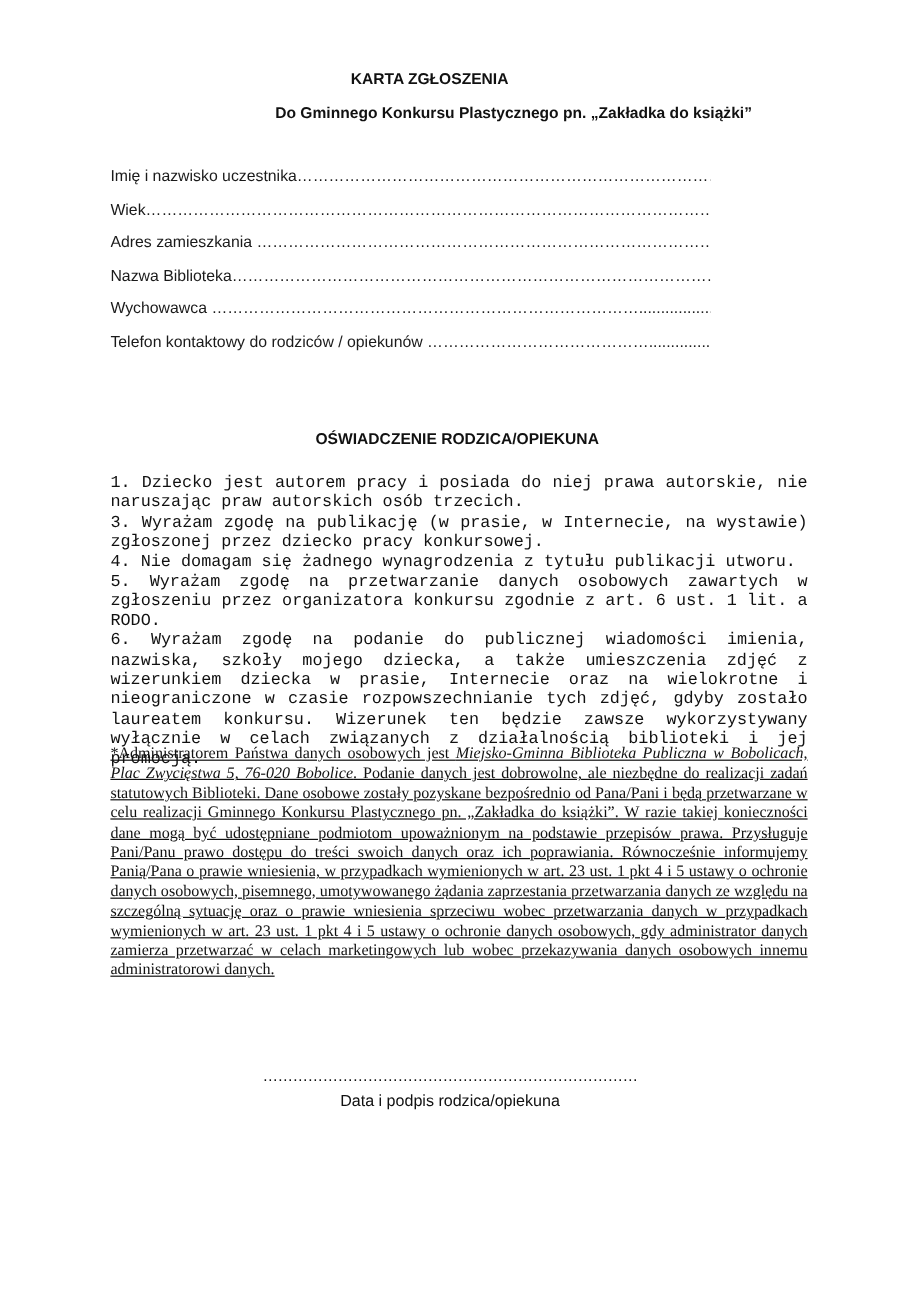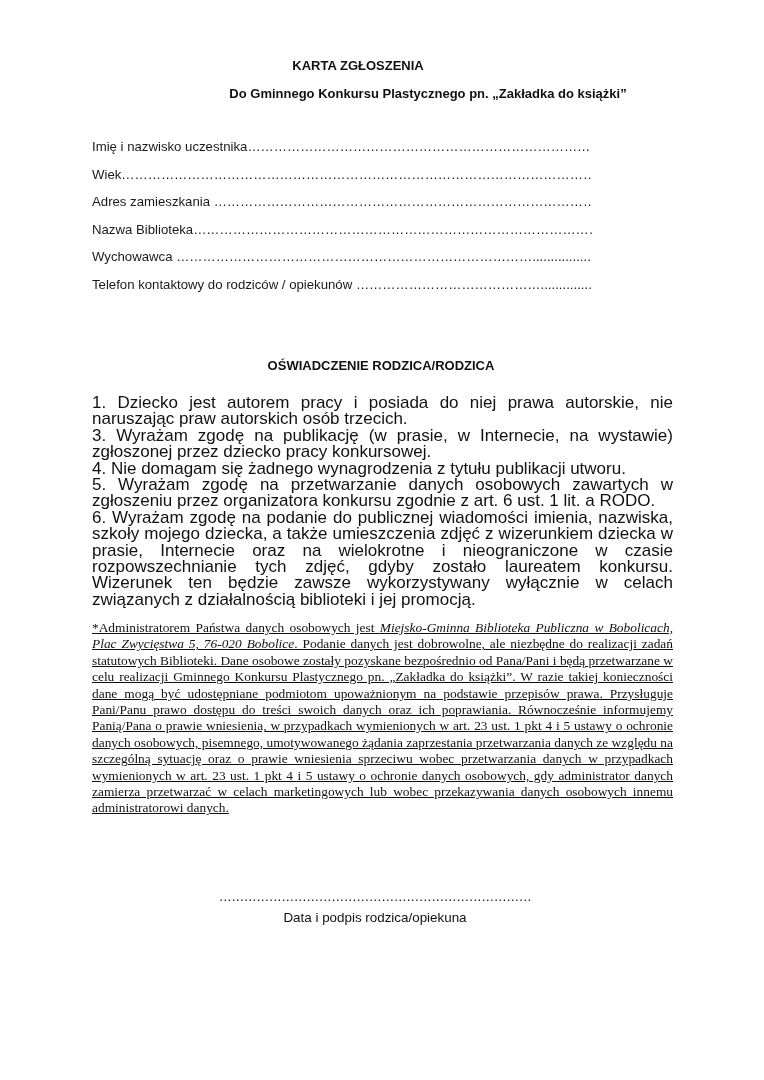--- a/index.html
+++ b/index.html
@@ -23,21 +23,21 @@
     }
     .field .label { }
     .field .dots { letter-spacing: 0px; }
     .section-title {
       position: absolute; top: 358px; left: 0; width: 764px; text-align: center;
       font-weight: bold; font-size: 13px;
     }
     .section-title span { position: relative; left: -1px; }
     .statements {
       position: absolute; left: 92px; top: 395px; width: 581px;
-      font-family: Liberation Sans, sans-serif; font-size: 17px; line-height: 16.4px;
+      font-family: Liberation Mono, monospace; font-size: 14px; line-height: 16.4px;
       text-align: justify;
     }
     .statements p { margin: 0; }
     .gdpr {
       position: absolute; left: 92px; top: 620px; width: 581px;
       font-family: "Liberation Serif", serif; font-size: 13.4px; line-height: 16.4px;
       text-align: justify; margin: 0; text-decoration: underline;
     }
     .gdpr i { font-style: italic; }
     .signature {
@@ -61,21 +61,21 @@
 
   <div class="fields">
     <div class="field"><span class="label">Imię i nazwisko uczestnika</span><span class="dots">……………………………………………………………………………………</span></div>
     <div class="field"><span class="label">Wiek</span><span class="dots">……………………………………………………………………………………………………………</span></div>
     <div class="field"><span class="label">Adres zamieszkania </span><span class="dots">………………………………………………………………………………………</span></div>
     <div class="field"><span class="label">Nazwa Biblioteka</span><span class="dots">………………………………………………………………………………………..</span></div>
     <div class="field"><span class="label">Wychowawca </span><span class="dots">………………………………………………………………………............................</span></div>
     <div class="field"><span class="label">Telefon kontaktowy do rodziców / opiekunów </span><span class="dots">……………………………………..............</span></div>
   </div>
 
-  <div class="section-title"><span>OŚWIADCZENIE RODZICA/RODZICA</span></div>
+  <div class="section-title"><span>OŚWIADCZENIE RODZICA/OPIEKUNA</span></div>
 
   <div class="statements">
     <p>1. Dziecko jest autorem pracy i posiada do niej prawa autorskie, nie naruszając praw autorskich osób trzecich.</p>
     <p>3. Wyrażam zgodę na publikację (w prasie, w Internecie, na wystawie) zgłoszonej przez dziecko pracy konkursowej.</p>
     <p>4. Nie domagam się żadnego wynagrodzenia z tytułu publikacji utworu.</p>
     <p>5. Wyrażam zgodę na przetwarzanie danych osobowych zawartych w zgłoszeniu przez organizatora konkursu zgodnie z art. 6 ust. 1 lit. a RODO.</p>
     <p>6. Wyrażam zgodę na podanie do publicznej wiadomości imienia, nazwiska, szkoły mojego dziecka, a także umieszczenia zdjęć z wizerunkiem dziecka w prasie, Internecie oraz na wielokrotne i nieograniczone w czasie rozpowszechnianie tych zdjęć, gdyby zostało laureatem konkursu. Wizerunek ten będzie zawsze wykorzystywany wyłącznie w celach związanych z działalnością biblioteki i jej promocją.</p>
   </div>
 
   <p class="gdpr"><span>*Administratorem Państwa danych osobowych jest </span><i>Miejsko-Gminna Biblioteka Publiczna w Bobolicach, Plac Zwycięstwa 5, 76-020 Bobolice</i><span>. Podanie danych jest dobrowolne, ale niezbędne do realizacji zadań statutowych Biblioteki. Dane osobowe zostały pozyskane bezpośrednio od Pana/Pani i będą przetwarzane w celu realizacji Gminnego Konkursu Plastycznego pn. „Zakładka do książki”. W razie takiej konieczności dane mogą być udostępniane podmiotom upoważnionym na podstawie przepisów prawa. Przysługuje Pani/Panu prawo dostępu do treści swoich danych oraz ich poprawiania. Równocześnie informujemy Panią/Pana o prawie wniesienia, w przypadkach wymienionych w art. 23 ust. 1 pkt 4 i 5 ustawy o ochronie danych osobowych, pisemnego, umotywowanego żądania zaprzestania przetwarzania danych ze względu na szczególną sytuację oraz o prawie wniesienia sprzeciwu wobec przetwarzania danych w przypadkach wymienionych w art. 23 ust. 1 pkt 4 i 5 ustawy o ochronie danych osobowych, gdy administrator danych zamierza przetwarzać w celach marketingowych lub wobec przekazywania danych osobowych innemu administratorowi danych.</span></p>

